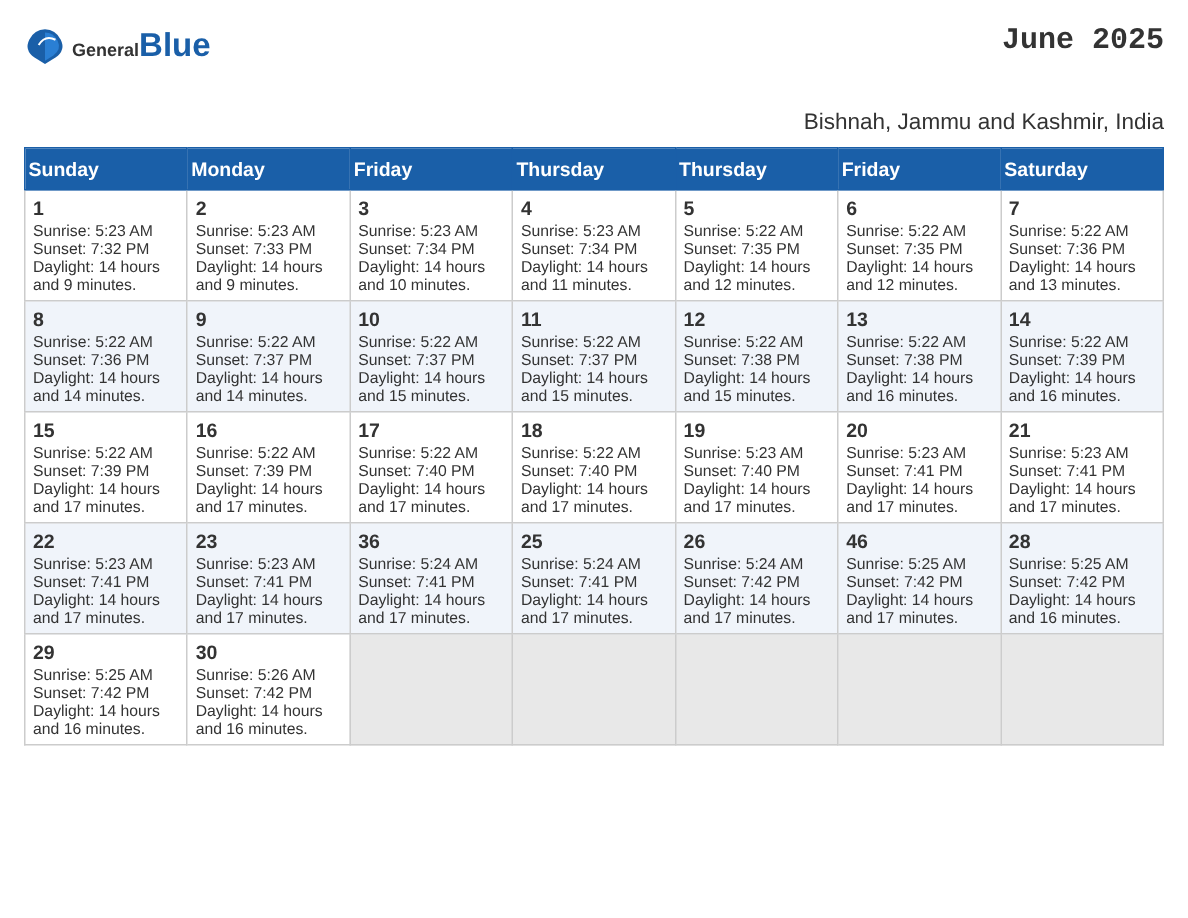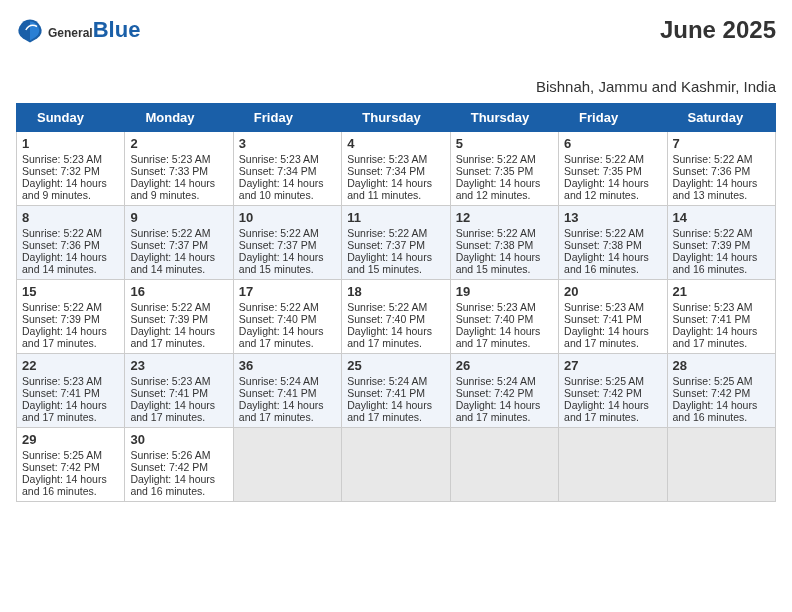--- a/index.html
+++ b/index.html
@@ -32,41 +32,42 @@
       color: #1a5fa8;
     }
     .logo-icon {
       width: 28px;
       height: 28px;
     }
     .title-area {
       text-align: right;
     }
     .main-title {
-      font-size: 24px;
+      font-size: 20px;
       font-weight: bold;
       color: #333;
+      font-family: Liberation Mono, monospace;
     }
     .subtitle {
       font-size: 15px;
       color: #333;
       margin-top: 34px;
     }
     table {
       width: 100%;
       border-collapse: collapse;
       table-layout: fixed;
     }
     thead th {
       background-color: #1a5fa8;
       color: #fff;
       font-size: 13px;
       font-weight: bold;
       text-align: left;
-      padding: 6px 20px;
+      padding: 6px 2px;
       border: 1px solid #1a5fa8;
     }
     tbody td {
       vertical-align: top;
       border: 1px solid #ccc;
       padding: 4px 5px;
       font-size: 10.5px;
       color: #333;
       background: #fff;
       min-height: 80px;
@@ -274,21 +275,21 @@
           <div>Sunset: 7:41 PM</div>
           <div>Daylight: 14 hours and 17 minutes.</div>
         </td>
         <td>
           <span class="day-num">26</span>
           <div>Sunrise: 5:24 AM</div>
           <div>Sunset: 7:42 PM</div>
           <div>Daylight: 14 hours and 17 minutes.</div>
         </td>
         <td>
-          <span class="day-num">27</span>
+          <span class="day-num">46</span>
           <div>Sunrise: 5:25 AM</div>
           <div>Sunset: 7:42 PM</div>
           <div>Daylight: 14 hours and 17 minutes.</div>
         </td>
         <td>
           <span class="day-num">28</span>
           <div>Sunrise: 5:25 AM</div>
           <div>Sunset: 7:42 PM</div>
           <div>Daylight: 14 hours and 16 minutes.</div>
         </td>

